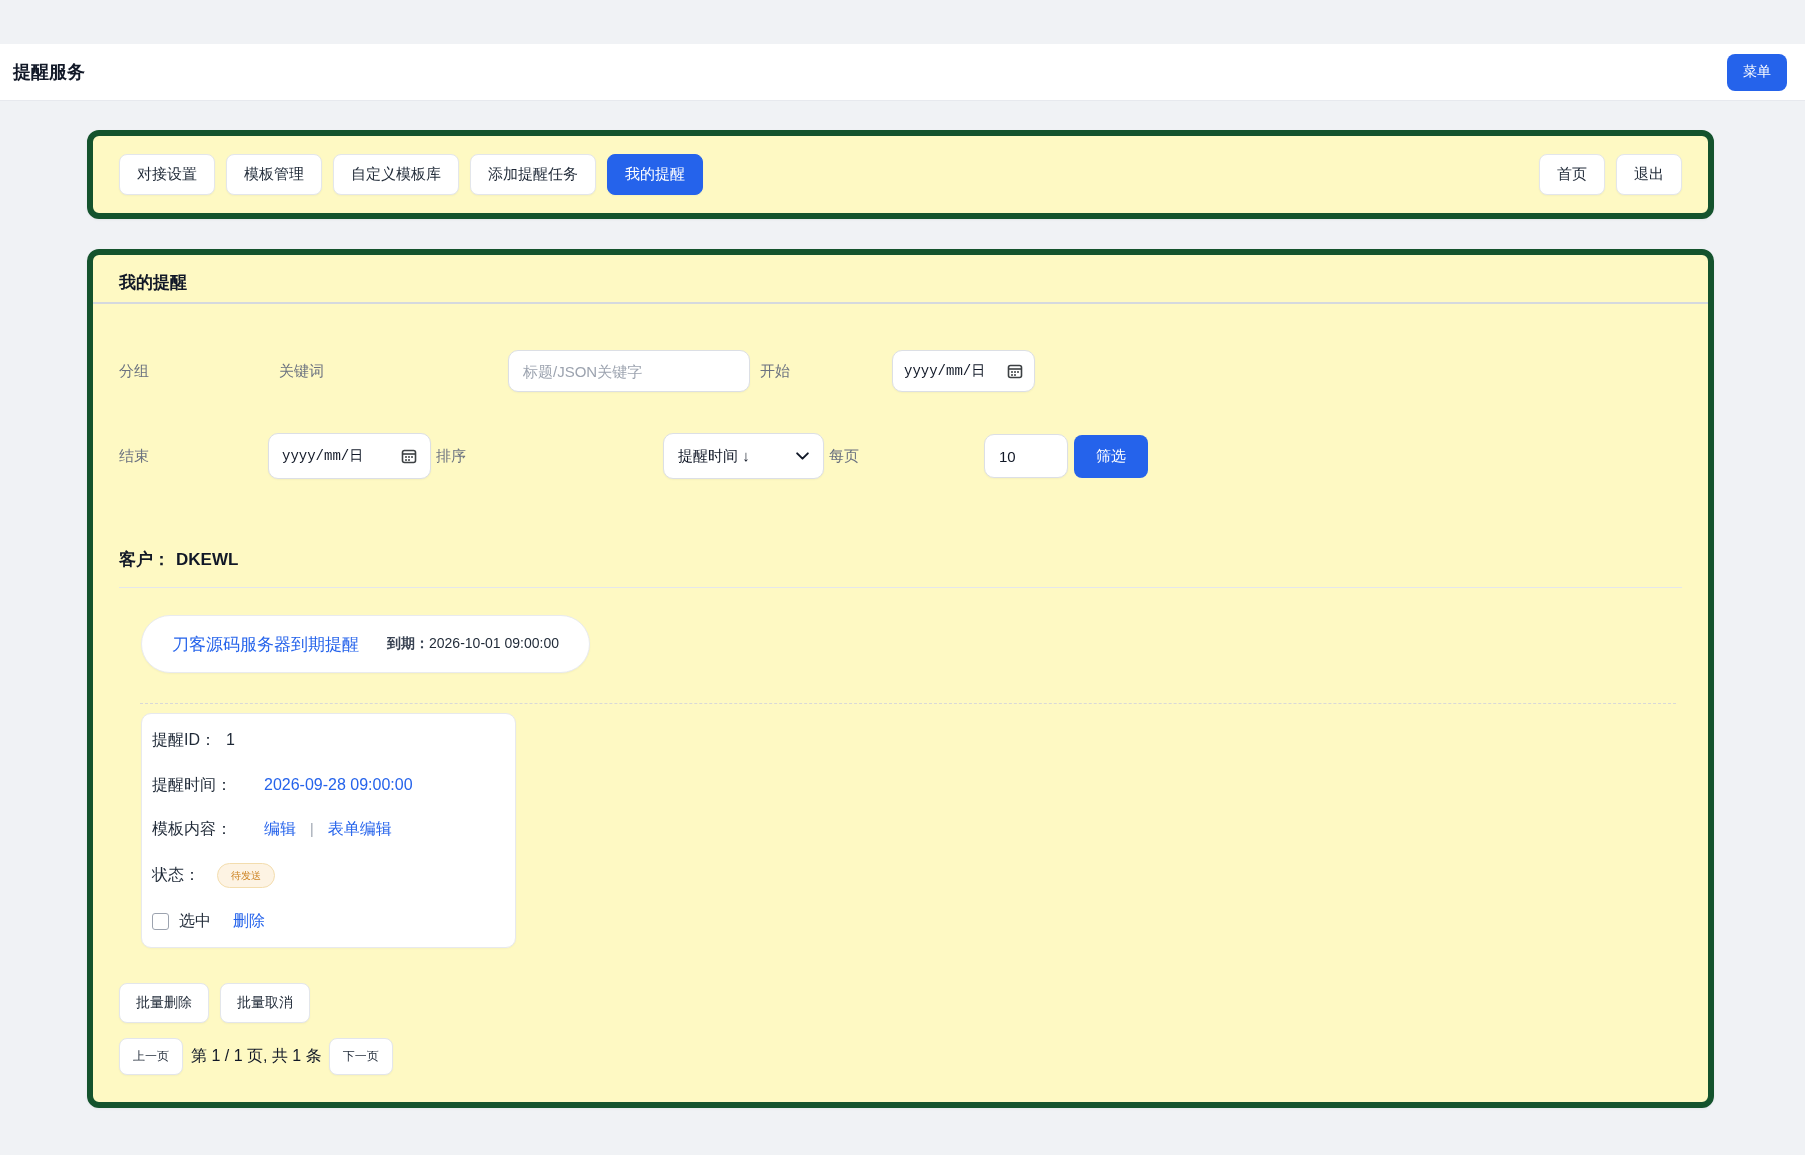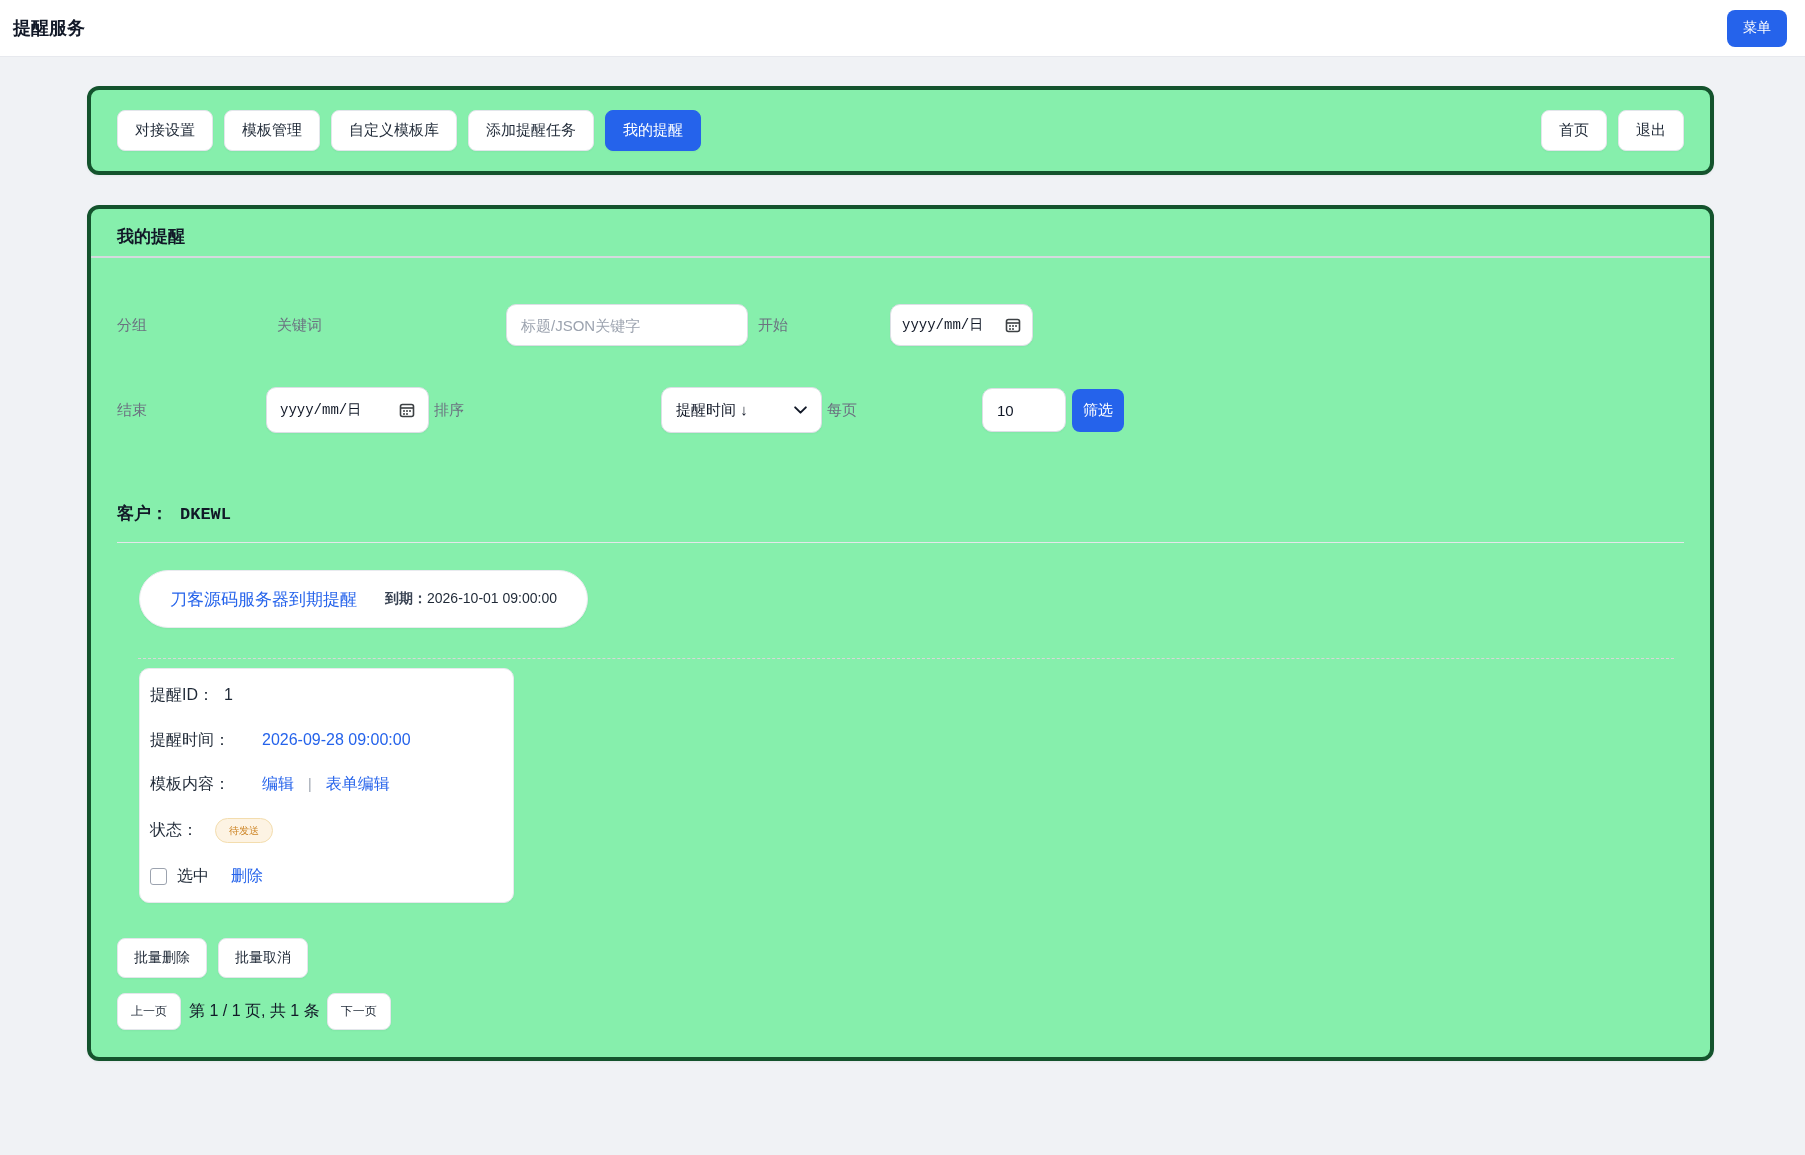--- a/index.html
+++ b/index.html
@@ -6,31 +6,32 @@
   html,body { width:1805px; height:1155px; overflow:hidden; }
   body {
     font-family: "Liberation Sans", "DejaVu Sans", sans-serif;
     background:#f0f2f5; color:#1f2937;
   }
   
   .topbar {
     height:57px; background:#ffffff; border-bottom:1px solid #e7e9ee;
     display:flex; align-items:center; justify-content:space-between;
     padding:0 18px 0 13px;
+    margin-top:44px;
   }
   .topbar .title { font-size:18px; font-weight:bold; color:#111827; }
   .btn-primary {
     background:#2563eb; color:#fff; border:none; border-radius:8px;
     font-size:14px; font-family:inherit; cursor:pointer;
   }
   .topbar .btn-primary { width:60px; height:37px; }
   
   .wrap { width:1627px; margin-left:87px; }
   .card {
-    background:#86efac; border:4px solid #14532d; border-radius:12px;
+    background:#fef9c3; border:6px solid #14532d; border-radius:12px;
     box-shadow:0 1px 3px rgba(16,24,40,.05);
   }
   
   .nav-card {
     margin-top:29px; height:89px; display:flex; align-items:center;
     justify-content:space-between; padding:0 26px;
   }
   .nav-group { display:flex; gap:11px; }
   .tab-btn {
     background:#fff; border:1px solid #e3e6eb; border-radius:8px;
@@ -56,25 +57,25 @@
   }
   .ctrl.select { justify-content:space-between; cursor:pointer; }
   .ctrl input {
     border:none; outline:none; width:100%; font-size:15px; font-family:inherit;
     color:#111827; background:transparent;
   }
   .ctrl input::placeholder { color:#9ca3af; }
   .date-ctrl { justify-content:space-between; cursor:pointer; }
   .date-ph { font-family:"Liberation Mono","DejaVu Sans Mono",monospace; font-size:14px; color:#111827; letter-spacing:0; }
   .chev svg, .cal svg { display:block; }
-  .filter-btn { width:52px; height:43px; margin-left:6px; font-size:15px; }
+  .filter-btn { width:74px; height:43px; margin-left:6px; font-size:15px; }
   
   .client-sec { margin-top:67px; padding:0 26px; }
   .client-head { font-size:17px; font-weight:bold; color:#111827; line-height:28px; }
-  .client-head .client-name { margin-left:12px;font-family:Liberation Mono, monospace; }
+  .client-head .client-name { margin-left:6px; }
   .client-divider { margin-top:13px; border-top:1px solid #e5e7eb; }
   
   .pill {
     margin:27px 0 12px 22px; display:inline-flex; align-items:center; gap:28px;
     height:58px; padding:0 30px; border:1px solid #e9ebef; border-radius:999px;
     background:#fff; box-shadow:0 1px 2px rgba(16,24,40,.04);
   }
   a.link { color:#2563eb; text-decoration:none; cursor:pointer; }
   .pill .pill-title { font-size:17px; }
   .pill .due { font-size:14px; color:#374151; font-weight:600; }

